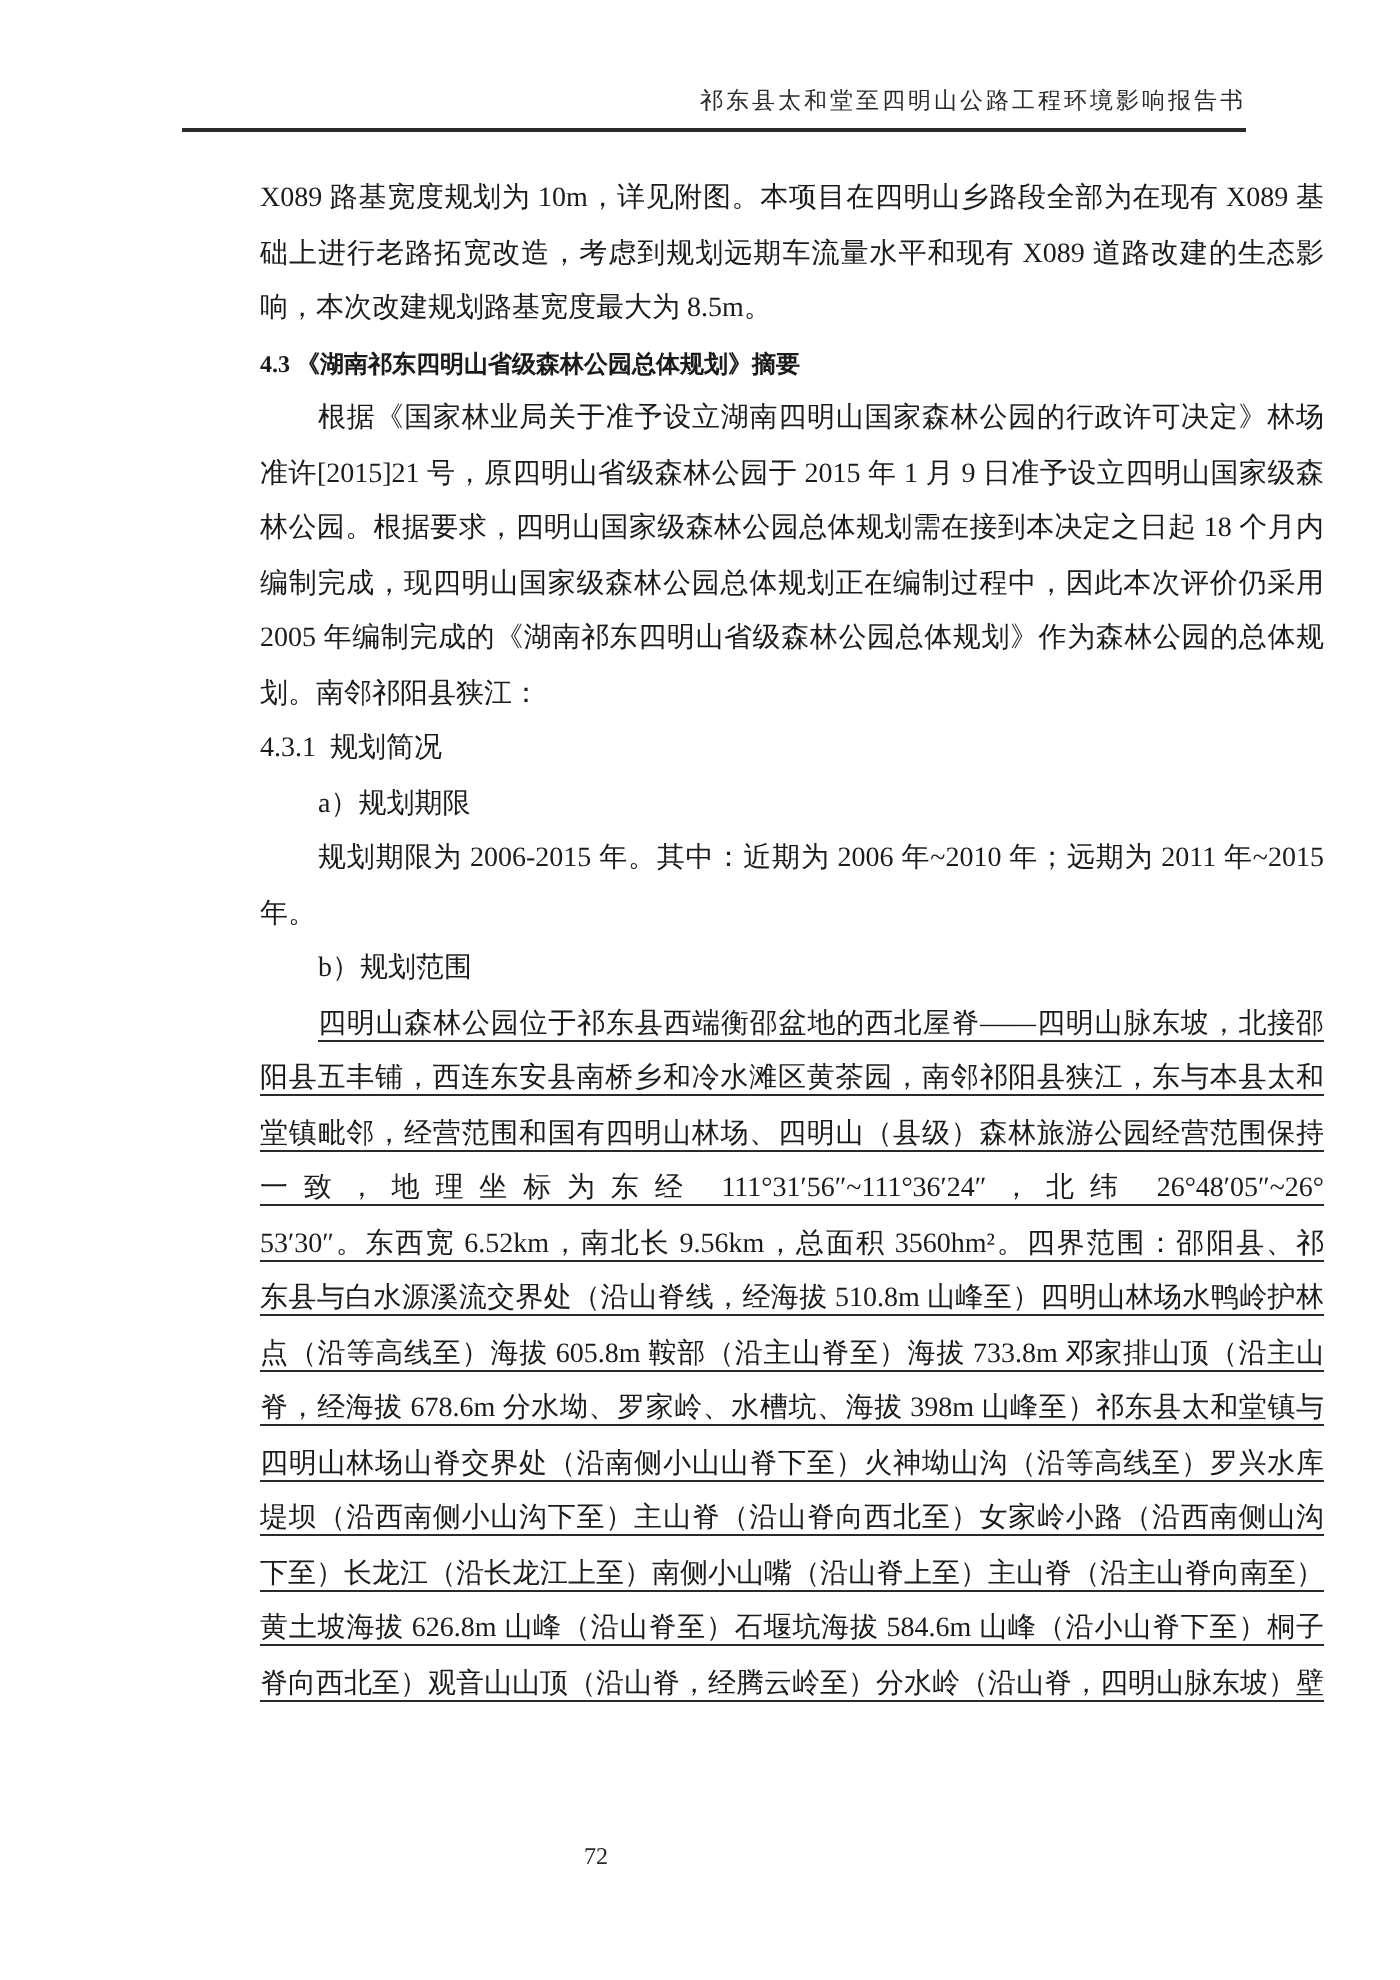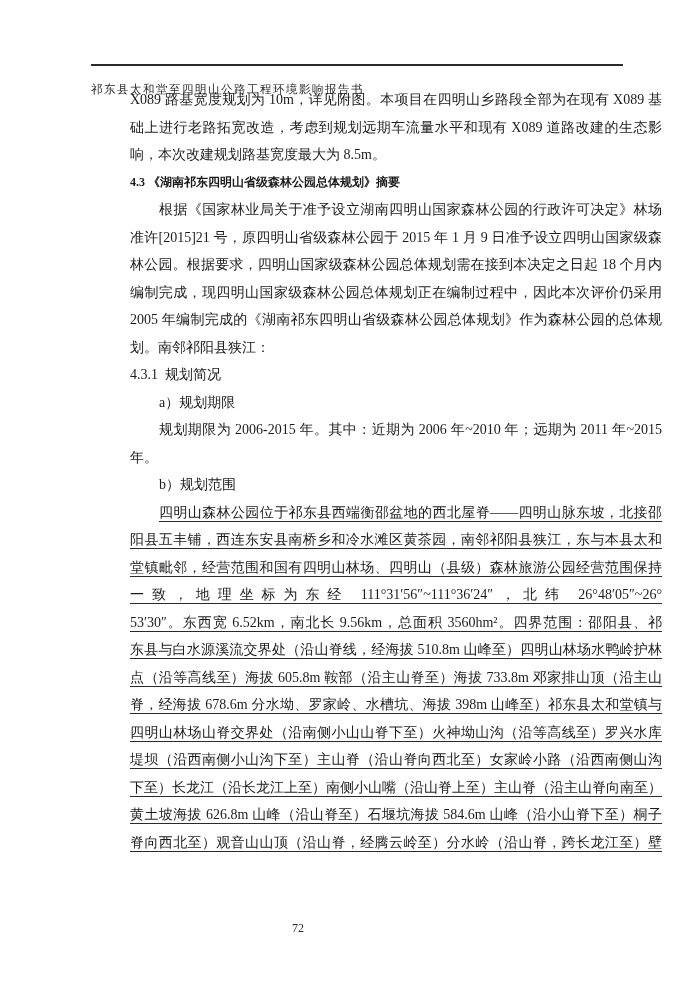--- a/index.html
+++ b/index.html
@@ -7,25 +7,24 @@
     width: 700px; height: 990px;
     background: #ffffff;
     font-family: "Liberation Serif", "DejaVu Serif", serif;
     color: #1b1b1b;
     position: relative;
     overflow: hidden;
   }
   .page { position: absolute; inset: 0; background: #ffffff; }
   .header-text {
     position: absolute; top: 43px; left: 91px; width: 532px;
-    text-align: left;
+    text-align: right;
     font-size: 11.5px; letter-spacing: 1.5px;
     color: #2a2a2a;
     white-space: nowrap;
-    margin-top: 39px;
   }
   .header-rule {
     position: absolute; top: 64px; left: 91px; width: 532px; height: 2px;
     background: #2b2b2b;
   }
   .doc-body {
     position: absolute; top: 86px; left: 91px; width: 532px; margin-left: 39px;
   }
   .line {
     height: 27.5px; line-height: 27.5px;
@@ -74,16 +73,16 @@
       <div class="line justify underline">堂镇毗邻，经营范围和国有四明山林场、四明山（县级）森林旅游公园经营范围保持</div>
       <div class="line justify underline">一致，地理坐标为东经 111°31′56″~111°36′24″，北纬 26°48′05″~26°</div>
       <div class="line justify underline">53′30″。东西宽 6.52km，南北长 9.56km，总面积 3560hm²。四界范围：邵阳县、祁</div>
       <div class="line justify underline">东县与白水源溪流交界处（沿山脊线，经海拔 510.8m 山峰至）四明山林场水鸭岭护林</div>
       <div class="line justify underline">点（沿等高线至）海拔 605.8m 鞍部（沿主山脊至）海拔 733.8m 邓家排山顶（沿主山</div>
       <div class="line justify underline">脊，经海拔 678.6m 分水坳、罗家岭、水槽坑、海拔 398m 山峰至）祁东县太和堂镇与</div>
       <div class="line justify underline">四明山林场山脊交界处（沿南侧小山山脊下至）火神坳山沟（沿等高线至）罗兴水库</div>
       <div class="line justify underline">堤坝（沿西南侧小山沟下至）主山脊（沿山脊向西北至）女家岭小路（沿西南侧山沟</div>
       <div class="line justify underline">下至）长龙江（沿长龙江上至）南侧小山嘴（沿山脊上至）主山脊（沿主山脊向南至）</div>
       <div class="line justify underline">黄土坡海拔 626.8m 山峰（沿山脊至）石堰坑海拔 584.6m 山峰（沿小山脊下至）桐子</div>
-      <div class="line justify underline">脊向西北至）观音山山顶（沿山脊，经腾云岭至）分水岭（沿山脊，跨长龙江至）壁</div>
+      <div class="line justify underline">脊向西北至）观音山山顶（沿山脊，经腾云岭至）分水岭（沿山脊，四明山脉东坡）壁</div>
     </div>
   <div class="footer-page">72</div>
 </div>
 
 </body></html>

